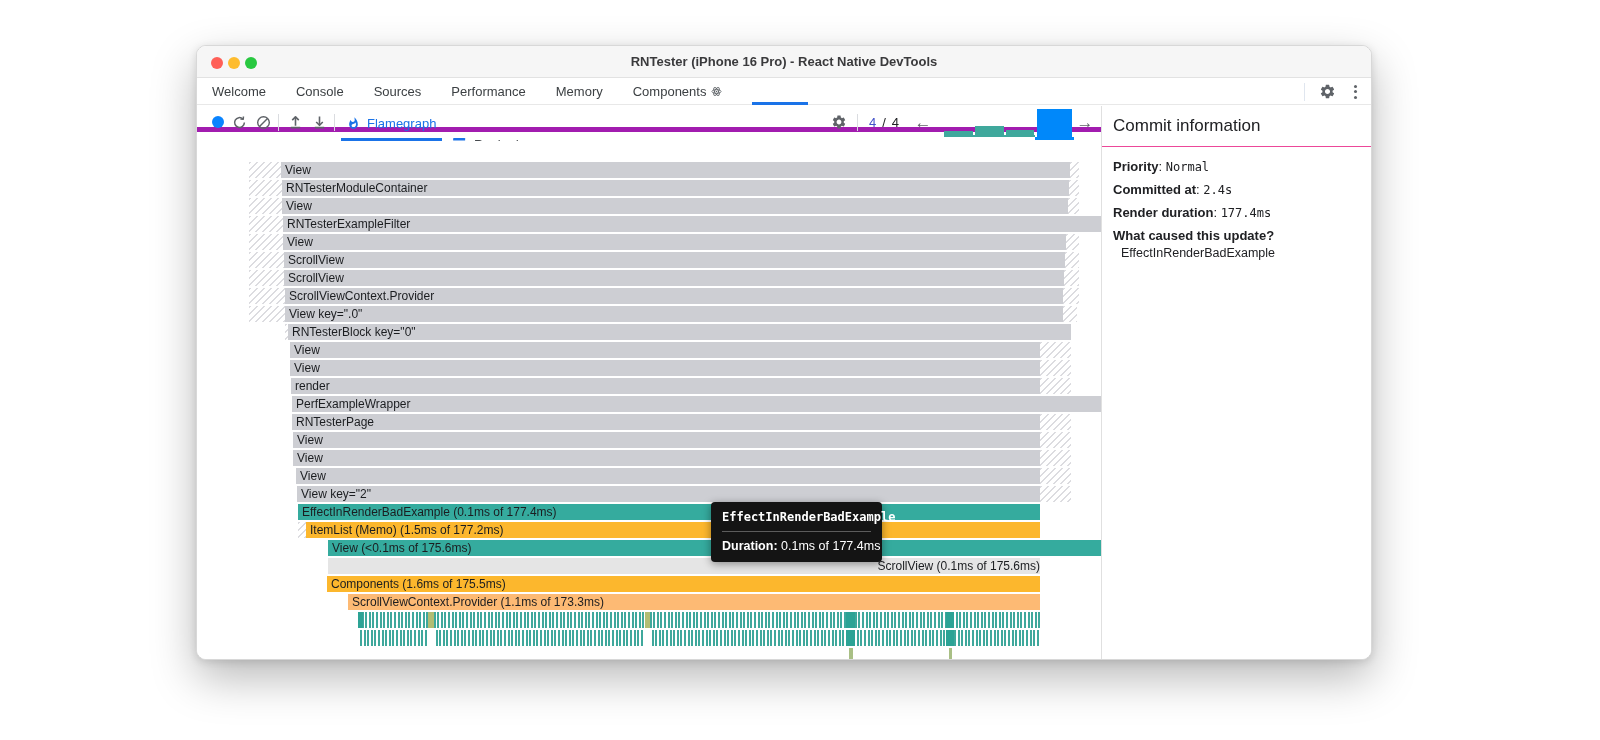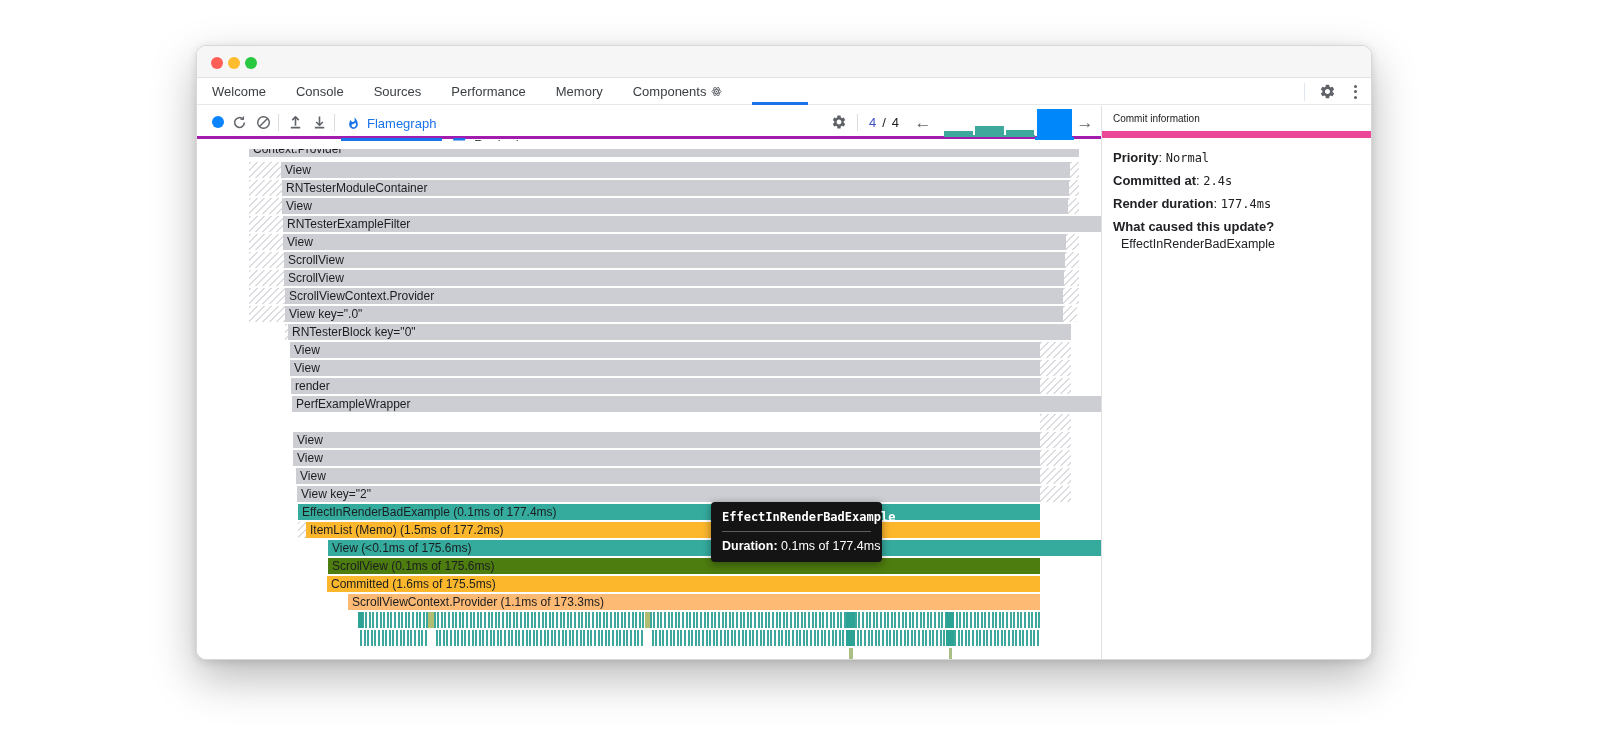--- a/index.html
+++ b/index.html
@@ -21,49 +21,49 @@
   .tabbar { position:absolute; left:0; top:32px; width:100%; height:27px; background:#ffffff; border-bottom:1px solid #e8e8e8; display:flex; align-items:center; padding-left:15px; }
   .tab { position:relative; height:27px; display:flex; align-items:center; gap:5px; font-size:13px; color:#3c4043; margin-right:30px; cursor:default; }
   .tab .atom { width:11px; height:11px; }
   .tab.selected::after { content:""; position:absolute; left:0; bottom:0; width:100%; height:3px; background:#1a73e8; }
   .tab.empty { width:56px; }
   .tabbar-right { position:absolute; right:10px; top:32px; height:27px; display:flex; align-items:center; gap:14px; }
   .v-sep { width:1px; height:18px; background:#e0e6ef; }
   .kebab { display:flex; flex-direction:column; gap:2.5px; padding:2px 4px; }
   .kebab i { width:3px; height:3px; border-radius:50%; background:#5f6368; }
   
-  .toolbar { position:absolute; left:0; top:60px; width:904px; height:33px; background:#fff; border-bottom:3px solid #a21caf; }
+  .toolbar { position:absolute; left:0; top:60px; width:904px; height:26px; background:#fff; border-bottom:5px solid #a21caf; }
   .tbtn { position:absolute; top:0; height:32px; display:flex; align-items:center; justify-content:center; }
   .divider { position:absolute; top:8px; width:1px; height:17px; background:#dadce0; }
   .record-dot { width:12px; height:12px; border-radius:50%; background:#0a84ff; }
   .arrow-glyph { font-size:17px; color:#5f6368; line-height:1; }
   .viewtab { position:absolute; top:0; height:34px; display:flex; align-items:center; gap:7px; font-size:13px; }
   .viewtab.selected::after { content:""; position:absolute; left:-6px; right:-6px; bottom:-1px; height:3px; background:#1a73e8; }
   .commit-count { position:absolute; top:0; height:32px; display:flex; align-items:center; gap:6px; font-size:13px; color:#202124; }
   .commit-count .cur { color:#4150c9; }
   .commit-bars { position:absolute; left:747px; top:2px; width:132px; height:32px; }
   .cbar { position:absolute; bottom:3px; background:#3fa89c; }
   .cbar.selected { background:#0088fa; }
   .cbase { position:absolute; bottom:3px; left:0; width:91px; height:2px; background:#3fa89c; }
   .cunderline { position:absolute; bottom:0; height:3px; background:#0088fa; }
   
   .rpanel { position:absolute; left:904px; top:60px; width:272px; height:555px; border-left:1px solid #e0e0e0; background:#fff; }
-  .rpanel-header { height:32px; border-bottom:7px solid #ec4899; display:flex; align-items:center; padding-left:11px; font-size:10px; color:#202124; }
+  .rpanel-header { height:41px; border-bottom:1px solid #ec4899; display:flex; align-items:center; padding-left:11px; font-size:17px; color:#202124; }
   .rpanel-body { padding:12px 11px; }
   .info-line { margin-bottom:8px; font-size:13px; color:#202124; }
   .info-line b { font-weight:bold; }
   .mono-val { font-family:"DejaVu Sans Mono", monospace; font-size:12px; }
   .cause-item { margin-top:3px; padding-left:8px; font-size:12.5px; color:#202124; cursor:pointer; }
   
   .flamepane { position:absolute; left:0; top:95px; width:904px; height:520px; background:#fff; overflow:hidden; }
   .frow { position:absolute; height:16px; font-size:12px; line-height:16px; color:#1b1d20; white-space:nowrap; overflow:hidden; padding-left:4px; cursor:pointer; }
   .frowclip { position:absolute; overflow:hidden; }
   .c-gray { background:#cdced3; }
   .c-teal { background:#35ab9e; }
-  .c-sageteal { background:#4d7c0f; }
+  .c-sageteal { background:#e5e5e5;text-align:right; }
   .c-orange { background:#fcb72d; }
   .c-khaki { background:#fdba74; }
   .hatch { position:absolute; height:16px; background:repeating-linear-gradient(135deg,#dcdce0 0 1.5px,#ffffff 1.5px 5px); }
   .dense { position:absolute; height:16px; background:repeating-linear-gradient(90deg,#3fa89c 0 2px,#ffffff 2px 3.6px); cursor:pointer; }
   .dacc { position:absolute; top:0; height:16px; }
   .sparsebar { position:absolute; height:16px; background:#a9bf85; cursor:pointer; }
   
   .tooltip { position:absolute; left:514px; top:456px; width:171px; background:#141414; border-radius:4px; padding:8px 11px 9px; box-shadow:0 2px 8px rgba(0,0,0,.4); z-index:20; }
   .tooltip .tt-title { font-family:"DejaVu Sans Mono", monospace; font-weight:bold; font-size:12px; color:#ffffff; white-space:nowrap; }
   .tooltip hr { border:none; border-top:1px solid #5c5c5c; margin:7px 0 7px; }
@@ -72,20 +72,21 @@
 </style>
 </head>
 <body>
 
 <div id="window">
 
   <div class="titlebar">
     <span class="traffic t-red"></span>
     <span class="traffic t-yellow"></span>
     <span class="traffic t-green"></span>
+    <div class="win-title">RNTester (iPhone 16 Pro) - React Native DevTools</div>
   </div>
 
   <div class="tabbar">
     <div class="tab">
         <span>Welcome</span>
       </div>
     <div class="tab">
         <span>Console</span>
       </div>
     <div class="tab">
@@ -189,23 +190,20 @@
         <div class="cbar" style="left: 62px; width: 28px; height: 7px;"></div>
         <div class="cbar selected" style="left: 93px; width: 35px; height: 28px;"></div>
         <div class="cunderline" style="left: 91px; width: 39px;"></div>
       </div>
     <div class="tbtn" style="left:878px; width:20px;">
       <span class="arrow-glyph">→</span>
     </div>
   </div>
 
   <div class="flamepane" id="flamepane">
-      <div class="frowclip" style="left: 52px; top: 8px; width: 830px; height: 8px;">
-        <div class="frow c-gray" style="width: 830px; position: relative; margin-top: -8px;">Context.Provider</div>
-      </div>
       <div class="hatch" style="left: 52px; width: 32px; top: 20.5px;"></div>
       <div class="hatch" style="left: 873px; width: 9px; top: 20.5px;"></div>
       <div class="frow c-gray" style="width: 789px; left: 84px; top: 20.5px;">View</div>
       <div class="hatch" style="left: 52px; width: 33px; top: 38.5px;"></div>
       <div class="hatch" style="left: 872px; width: 10px; top: 38.5px;"></div>
       <div class="frow c-gray" style="width: 787px; left: 85px; top: 38.5px;">RNTesterModuleContainer</div>
       <div class="hatch" style="left: 52px; width: 33px; top: 56.5px;"></div>
       <div class="hatch" style="left: 871px; width: 11px; top: 56.5px;"></div>
       <div class="frow c-gray" style="width: 786px; left: 85px; top: 56.5px;">View</div>
       <div class="hatch" style="left: 52px; width: 34px; top: 74.5px;"></div>
@@ -230,34 +228,35 @@
       <div class="frow c-gray" style="width: 783px; left: 91px; top: 182.5px;">RNTesterBlock key="0"</div>
       <div class="hatch" style="left: 843px; width: 31px; top: 200.5px;"></div>
       <div class="frow c-gray" style="width: 750px; left: 93px; top: 200.5px;">View</div>
       <div class="hatch" style="left: 843px; width: 31px; top: 218.5px;"></div>
       <div class="frow c-gray" style="width: 750px; left: 93px; top: 218.5px;">View</div>
       <div class="hatch" style="left: 843px; width: 31px; top: 236.5px;"></div>
       <div class="frow c-gray" style="width: 749px; left: 94px; top: 236.5px;">render</div>
       <div class="hatch" style="left: 843px; width: 31px; top: 254.5px;"></div>
       <div class="frow c-gray" style="width: 864px; left: 95px; top: 254.5px;">PerfExampleWrapper</div>
       <div class="hatch" style="left: 843px; width: 31px; top: 272.5px;"></div>
+      <div class="frow c-gray" style="width: 748px; left: 95px; top: 272.5px;">RNTesterPage</div>
       <div class="hatch" style="left: 843px; width: 31px; top: 290.5px;"></div>
       <div class="frow c-gray" style="width: 747px; left: 96px; top: 290.5px;">View</div>
       <div class="hatch" style="left: 843px; width: 31px; top: 308.5px;"></div>
       <div class="frow c-gray" style="width: 747px; left: 96px; top: 308.5px;">View</div>
       <div class="hatch" style="left: 843px; width: 31px; top: 326.5px;"></div>
       <div class="frow c-gray" style="width: 744px; left: 99px; top: 326.5px;">View</div>
       <div class="hatch" style="left: 843px; width: 31px; top: 344.5px;"></div>
       <div class="frow c-gray" style="width: 743px; left: 100px; top: 344.5px;">View key="2"</div>
       <div class="frow c-teal" style="width: 742px; left: 101px; top: 362.5px;">EffectInRenderBadExample (0.1ms of 177.4ms)</div>
       <div class="hatch" style="left: 101px; width: 8px; top: 380.5px;"></div>
       <div class="frow c-orange" style="width: 734px; left: 109px; top: 380.5px;">ItemList (Memo) (1.5ms of 177.2ms)</div>
       <div class="frow c-teal" style="width: 788px; left: 131px; top: 398.5px;">View (&lt;0.1ms of 175.6ms)</div>
       <div class="frow c-sageteal" style="width: 712px; left: 131px; top: 416.5px;">ScrollView (0.1ms of 175.6ms)</div>
-      <div class="frow c-orange" style="width: 713px; left: 130px; top: 434.5px;">Committed (1.6ms of 175.5ms)</div>
+      <div class="frow c-orange" style="width: 713px; left: 130px; top: 434.5px;">Components (1.6ms of 175.5ms)</div>
       <div class="frow c-khaki" style="width: 692px; left: 151px; top: 452.5px;">ScrollViewContext.Provider (1.1ms of 173.3ms)</div>
       <div class="dense" style="left: 161px; top: 470.5px; width: 682px;">
         <div class="dacc" style="left: 0px; width: 5px; background: rgb(44, 163, 149);"></div>
         <div class="dacc" style="left: 70px; width: 6px; background: rgb(178, 189, 116);"></div>
         <div class="dacc" style="left: 287px; width: 5px; background: rgb(178, 189, 116);"></div>
         <div class="dacc" style="left: 488px; width: 9px; background: rgb(44, 163, 149);"></div>
         <div class="dacc" style="left: 588px; width: 8px; background: rgb(44, 163, 149);"></div>
       </div>
       <div class="dense" style="left: 163px; top: 488.5px; width: 680px;">
         <div class="dacc" style="left: 67px; width: 7px; background: rgb(255, 255, 255);"></div>

